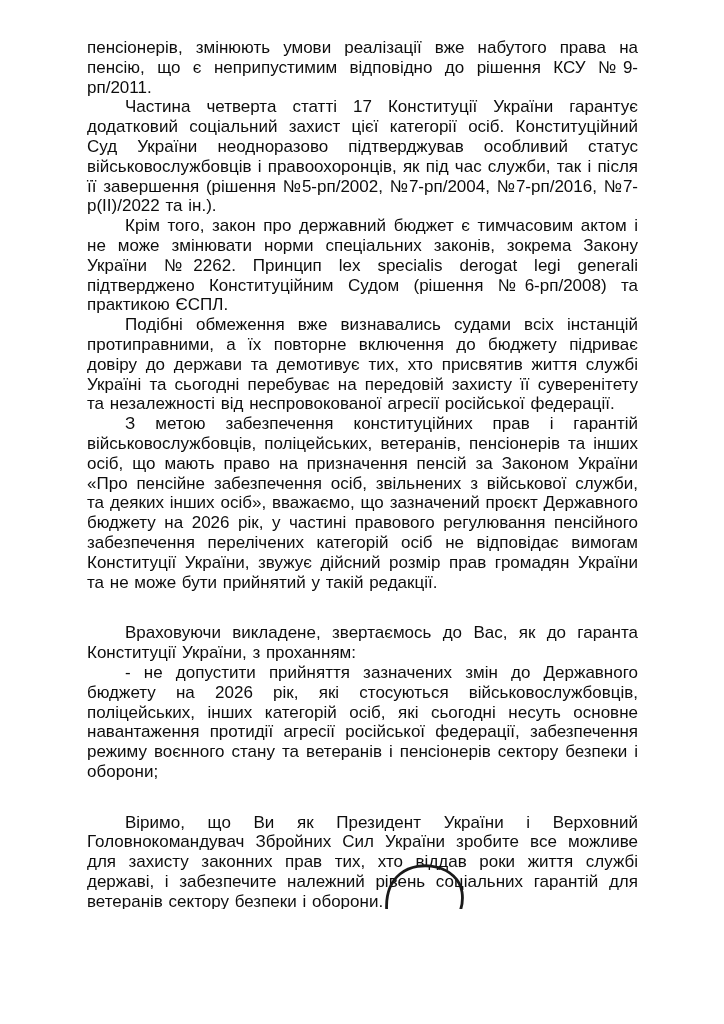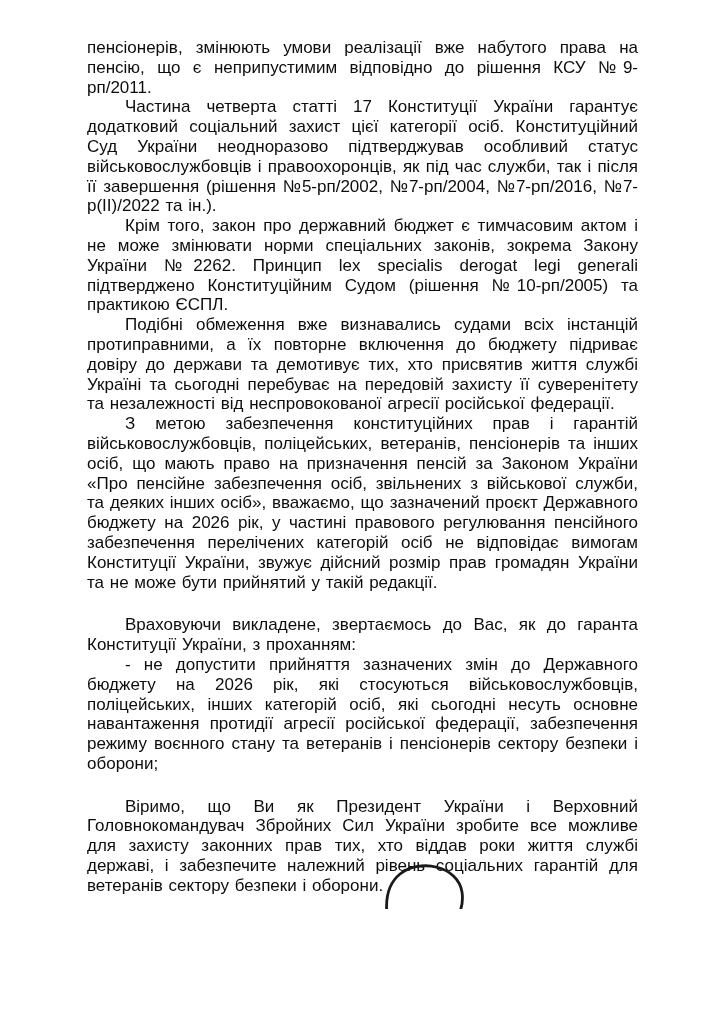--- a/index.html
+++ b/index.html
@@ -29,21 +29,21 @@
     line-height: 19.8px;
     text-align: justify;
     text-indent: 38px;
     color: #0d0d0d;
     word-spacing: 1px;
   }
   .content p.continuation {
     text-indent: 0;
   }
   .content p.gap-before {
-    margin-top: 23px;
+    margin-top: 31px;
   }
   .sig-row {
     position: absolute;
     left: 87px;
     top: 935px;
     width: 586px;
     display: flex;
     justify-content: space-between;
     align-items: flex-start;
     font-size: 17.5px;
@@ -65,21 +65,21 @@
   }
 </style>
 </head>
 <body>
 
 <div class="page">
 
   <div class="content">
     <p class="continuation">пенсіонерів, змінюють умови реалізації вже набутого права на пенсію, що є неприпустимим відповідно до рішення КСУ №9-рп/2011.</p>
     <p>Частина четверта статті 17 Конституції України гарантує додатковий соціальний захист цієї категорії осіб. Конституційний Суд України неодноразово підтверджував особливий статус військовослужбовців і правоохоронців, як під час служби, так і після її завершення (рішення №5-рп/2002, №7-рп/2004, №7-рп/2016, №7-р(II)/2022 та ін.).</p>
-    <p>Крім того, закон про державний бюджет є тимчасовим актом і не може змінювати норми спеціальних законів, зокрема Закону України №2262. Принцип lex specialis derogat legi generali підтверджено Конституційним Судом (рішення №10-рп/2005) та практикою ЄСПЛ.</p>
+    <p>Крім того, закон про державний бюджет є тимчасовим актом і не може змінювати норми спеціальних законів, зокрема Закону України №2262. Принцип lex specialis derogat legi generali підтверджено Конституційним Судом (рішення №6-рп/2008) та практикою ЄСПЛ.</p>
     <p>Подібні обмеження вже визнавались судами всіх інстанцій протиправними, а їх повторне включення до бюджету підриває довіру до держави та демотивує тих, хто присвятив життя службі Україні та сьогодні перебуває на передовій захисту її суверенітету та незалежності від неспровокованої агресії російської федерації.</p>
     <p>З метою забезпечення конституційних прав і гарантій військовослужбовців, поліцейських, ветеранів, пенсіонерів та інших осіб, що мають право на призначення пенсій за Законом України «Про пенсійне забезпечення осіб, звільнених з військової служби, та деяких інших осіб», вважаємо, що зазначений проєкт Державного бюджету на 2026 рік, у частині правового регулювання пенсійного забезпечення перелічених категорій осіб не відповідає вимогам Конституції України, звужує дійсний розмір прав громадян України та не може бути прийнятий у такій редакції.</p>
     <p class="gap-before">Враховуючи викладене, звертаємось до Вас, як до гаранта Конституції України, з проханням:</p>
     <p>- не допустити прийняття зазначених змін до Державного бюджету на 2026 рік, які стосуються військовослужбовців, поліцейських, інших категорій осіб, які сьогодні несуть основне навантаження протидії агресії російської федерації, забезпечення режиму воєнного стану та ветеранів і пенсіонерів сектору безпеки і оборони;</p>
     <p class="gap-before">Віримо, що Ви як Президент України і Верховний Головнокомандувач Збройних Сил України зробите все можливе для захисту законних прав тих, хто віддав роки життя службі державі, і забезпечите належний рівень соціальних гарантій для ветеранів сектору безпеки і оборони.</p>
     <p class="gap-before">З повагою та за дорученням багатотисячного колективу поліцейських, ветеранів та пенсіонерів - членів Профспілки,</p>
   </div>
 
   <div class="sig-row">
     <span>Голова ПАП ОВС Голова</span>

